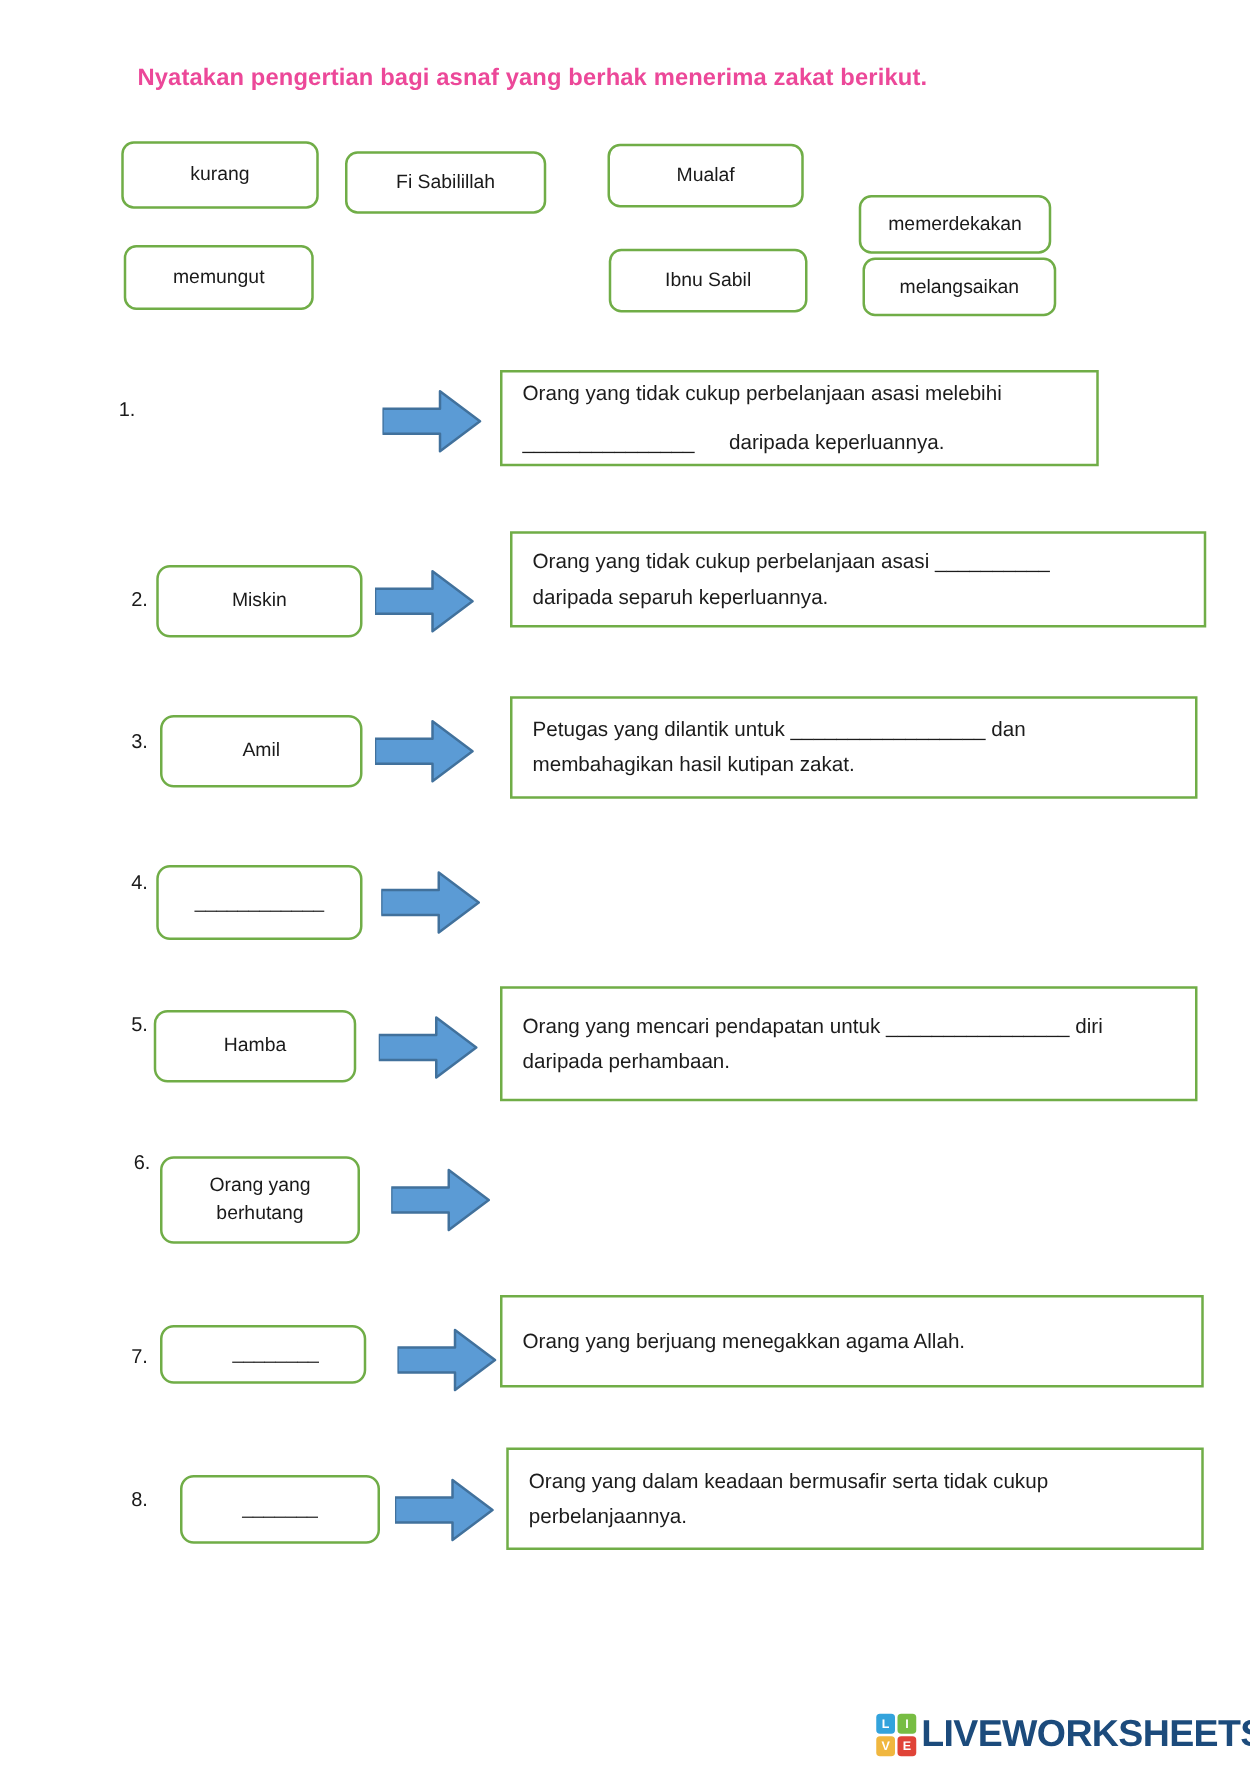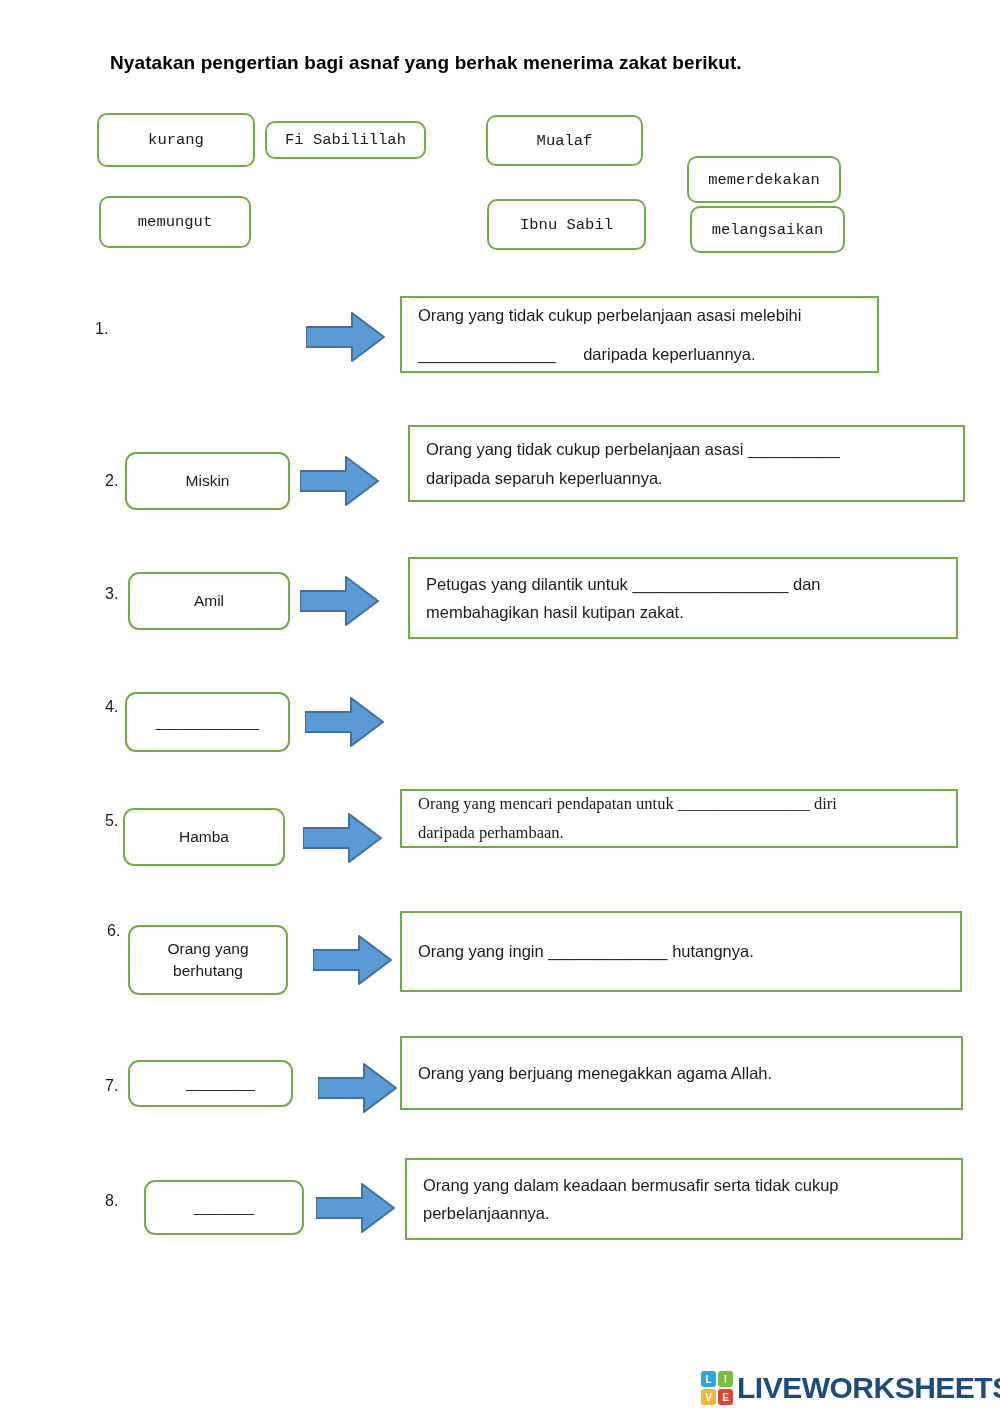--- a/index.html
+++ b/index.html
@@ -6,26 +6,26 @@
     --box-border:#70AD47;
     --arrow-fill:#5B9BD5;
     --arrow-stroke:#41719C;
     --text:#1f1f1f;
     --logo-navy:#1C4B7C;
   }
   *{box-sizing:border-box;margin:0;padding:0;}
   body{background:#ffffff;font-family:"Liberation Sans",sans-serif;color:var(--text);}
   .page{position:relative;width:1000px;height:1413px;background:#ffffff;overflow:hidden;}
 
-  .title{position:absolute;font-size:19px;font-weight:600;letter-spacing:0.1px;color:#000000;}
+  .title{position:absolute;font-size:19px;font-weight:600;letter-spacing:0.1px;color:#ec4899;}
 
   .chip{
     position:absolute;border:2px solid var(--box-border);border-radius:10px;
     background:#fff;display:flex;align-items:center;justify-content:center;
-    font-size:15.5px;color:#1a1a1a;white-space:pre-wrap;text-align:center;font-family:Liberation Mono, monospace;
+    font-size:15.5px;color:#1a1a1a;white-space:pre-wrap;text-align:center;
   }
 
   .num{position:absolute;font-size:16px;color:#1a1a1a;}
 
   .leftbox{
     position:absolute;border:2px solid var(--box-border);border-radius:11px;
     background:#fff;display:flex;align-items:center;justify-content:center;
     font-size:15.5px;color:#1a1a1a;white-space:pre-wrap;text-align:center;line-height:1.45;
   }
 
@@ -49,21 +49,21 @@
   .logo-text{font-size:30px;font-weight:800;color:var(--logo-navy);letter-spacing:-0.5px;}
 </style>
 </head>
 <body>
 
 <div class="page">
 
   <div class="title" style="left:110px;top:52px;">Nyatakan pengertian bagi asnaf yang berhak menerima zakat berikut.</div>
 
   <div class="chip" style="left:97px;top:113px;width:158px;height:54px;">kurang</div>
-  <div class="chip" style="left:265px;top:121px;width:161px;height:38px;">Fi Sabilillah</div>
+  <div class="chip" style="left:276px;top:121px;width:161px;height:50px;">Fi Sabilillah</div>
   <div class="chip" style="left:486px;top:115px;width:157px;height:51px;">Mualaf</div>
   <div class="chip" style="left:687px;top:119px;width:154px;height:47px;margin-top:37px;">memerdekakan</div>
   <div class="chip" style="left:99px;top:196px;width:152px;height:52px;">memungut</div>
   <div class="chip" style="left:487px;top:199px;width:159px;height:51px;">Ibnu Sabil</div>
   <div class="chip" style="left:690px;top:206px;width:155px;height:47px;">melangsaikan</div>
 
   <span class="num" style="left:95px;top:320px;">1.</span>
   <span class="arrow" style="left:306px;top:311px;">
     <svg viewBox="0 0 80 52">
         <polygon points="0,16 46,16 46,2 78,26 46,50 46,36 0,36" fill="#5B9BD5" stroke="#41719C" stroke-width="2" stroke-linejoin="round"></polygon>
@@ -100,32 +100,31 @@
       </svg>
   </span>
 
   <span class="num" style="left:105px;top:812px;">5.</span>
   <div class="leftbox" style="left:123px;top:808px;width:162px;height:58px;">Hamba</div>
   <span class="arrow" style="left:303px;top:812px;">
     <svg viewBox="0 0 80 52">
         <polygon points="0,16 46,16 46,2 78,26 46,50 46,36 0,36" fill="#5B9BD5" stroke="#41719C" stroke-width="2" stroke-linejoin="round"></polygon>
       </svg>
   </span>
-  <div class="defbox" style="left:400px;top:789px;width:558px;height:59px;font-family:Liberation Serif, serif;">Orang yang mencari pendapatan untuk ________________ diri
+  <div class="defbox" style="left:400px;top:789px;width:558px;height:92px;">Orang yang mencari pendapatan untuk ________________ diri
 daripada perhambaan.</div>
 
   <span class="num" style="left:107px;top:922px;">6.</span>
   <div class="leftbox" style="left:128px;top:925px;width:160px;height:70px;">Orang yang
 berhutang</div>
   <span class="arrow" style="left:313px;top:934px;">
     <svg viewBox="0 0 80 52">
         <polygon points="0,16 46,16 46,2 78,26 46,50 46,36 0,36" fill="#5B9BD5" stroke="#41719C" stroke-width="2" stroke-linejoin="round"></polygon>
       </svg>
   </span>
-  <div class="defbox" style="left:400px;top:911px;width:562px;height:81px;">Orang yang ingin _____________ hutangnya.</div>
 
   <span class="num" style="left:105px;top:1077px;">7.</span>
   <div class="leftbox" style="left:128px;top:1060px;width:165px;height:47px;padding-left:20px;">________</div>
   <span class="arrow" style="left:318px;top:1062px;">
     <svg viewBox="0 0 80 52">
         <polygon points="0,16 46,16 46,2 78,26 46,50 46,36 0,36" fill="#5B9BD5" stroke="#41719C" stroke-width="2" stroke-linejoin="round"></polygon>
       </svg>
   </span>
   <div class="defbox" style="left:400px;top:1036px;width:563px;height:74px;">Orang yang berjuang menegakkan agama Allah.</div>
 

